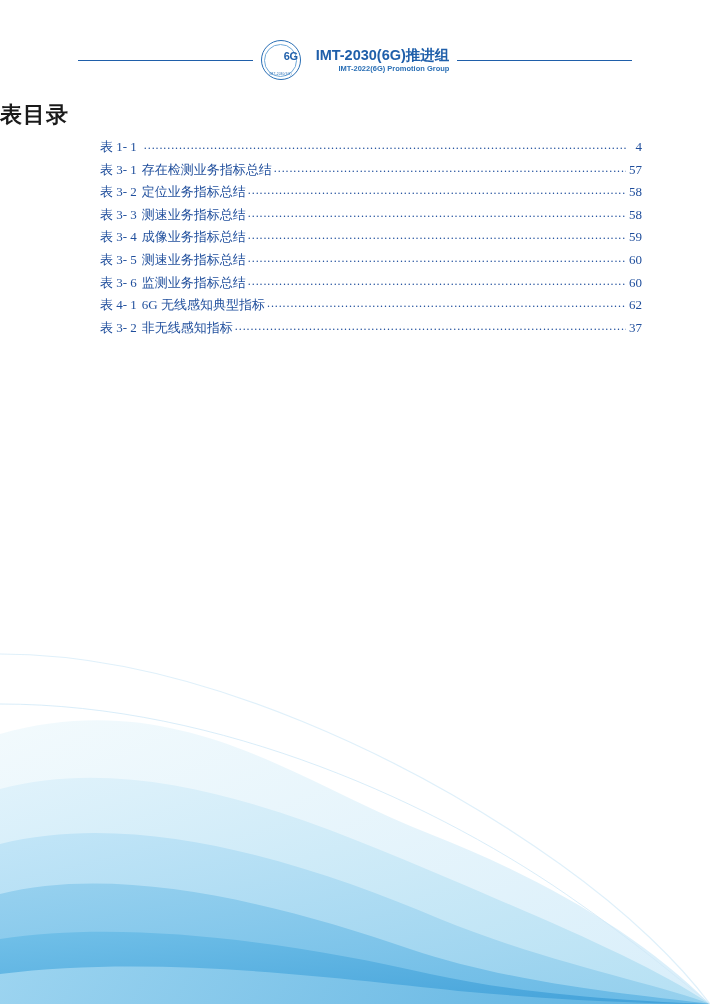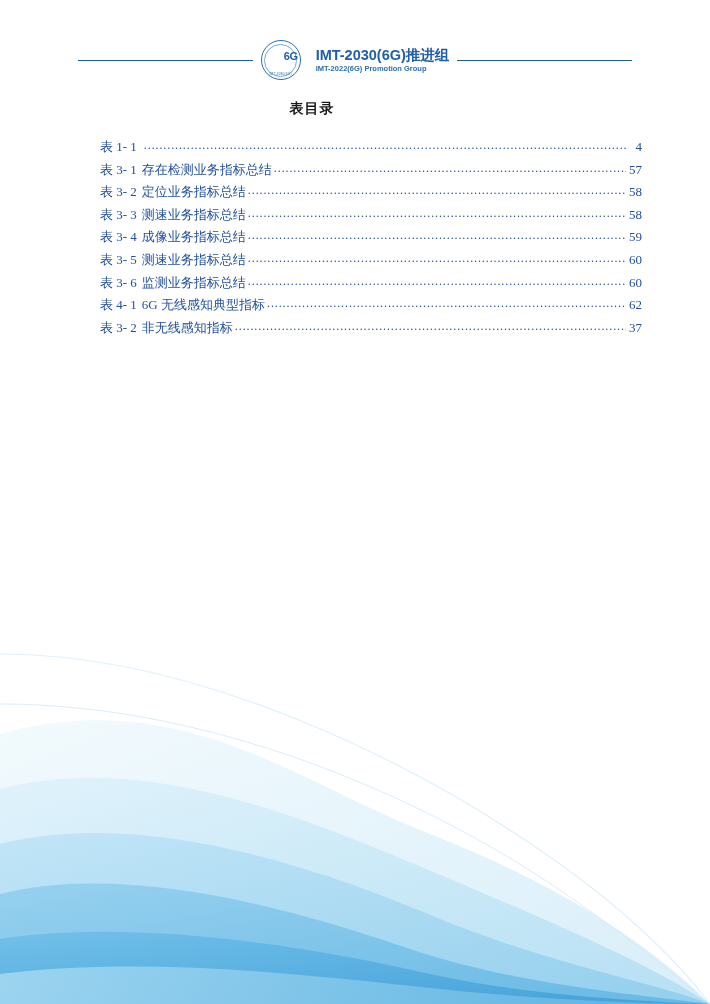--- a/index.html
+++ b/index.html
@@ -85,21 +85,21 @@
     bottom: 3px;
     text-align: center;
     font-family: "Liberation Sans", sans-serif;
     font-size: 3.2px;
     color: #2a6fb5;
     letter-spacing: 0.2px;
     white-space: nowrap;
   }
   .brand {
     flex: 0 0 auto;
-    text-align: left;
+    text-align: right;
     line-height: 1.15;
     margin-left: 8px;
   }
   .brand-cn {
     font-family: "Liberation Sans", sans-serif;
     font-size: 14.5px;
     font-weight: bold;
     color: #1f5faa;
     white-space: nowrap;
   }
@@ -111,23 +111,22 @@
     white-space: nowrap;
     margin-top: 1px;
   }
 
   
   .doc-title {
     position: absolute;
     top: 100px;
     left: 0;
     width: 624px;
-    text-align: center;
-    font-family: "Liberation Sans", sans-serif;
-    font-size: 14px;
+    font-family: "Liberation Sans", sans-serif;
+    font-size: 22px;
     font-weight: bold;
     color: #1a1a1a;
     letter-spacing: 1px;
   }
 
   
   .toc {
     position: absolute;
     top: 140px;
     left: 100px;

